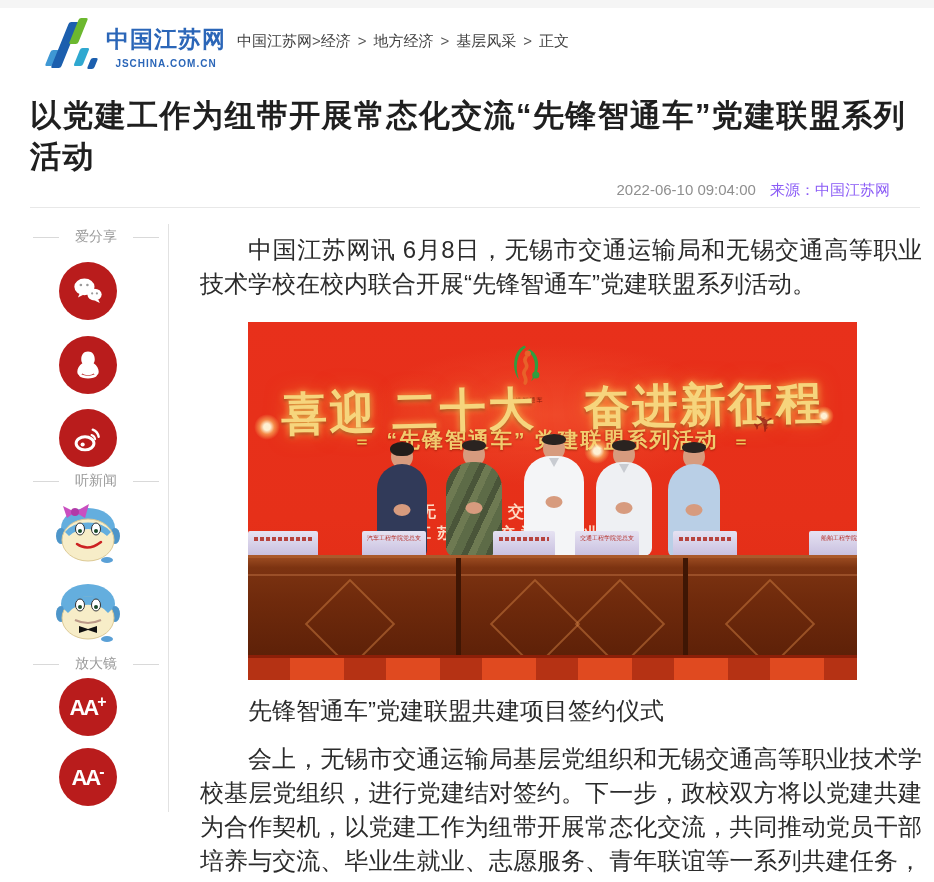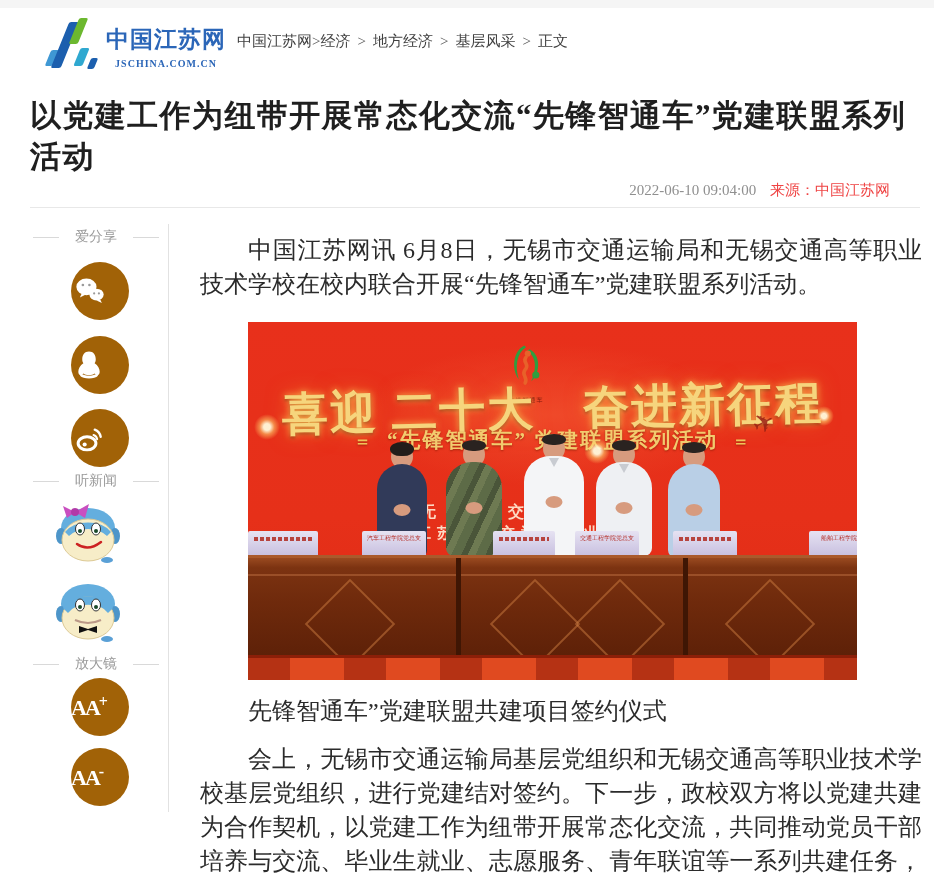--- a/index.html
+++ b/index.html
@@ -1,19 +1,19 @@
 <!DOCTYPE html>
 <html><head>
 <meta charset="utf-8">
 <style>
   * { margin:0; padding:0; box-sizing:border-box; }
   html,body { background:#fff; }
   .page {
     position:relative; width:934px; height:882px; background:#ffffff;
-    font-family:Liberation Serif, serif; overflow:hidden;
+    font-family:Liberation Sans, sans-serif; overflow:hidden;
   }
   .topstrip { position:absolute; top:0; left:0; right:0; height:8px; background:#f5f5f5; }
 
   
   .logo { position:absolute; left:40px; top:14px; width:190px; height:62px; cursor:pointer; }
   .logo-mark { position:absolute; left:0; top:2px; width:62px; height:60px; }
   .logo-mark span { position:absolute; border-radius:2px; transform:skewX(-22deg); }
   .lm1 { left:8px;  top:34px; width:8px;  height:16px; background:#3f98d4; }
   .lm2 { left:20px; top:6px;  width:10px; height:46px; background:#1c5fae; }
   .lm3 { left:34px; top:2px;  width:9px;  height:26px; background:#6cb82f; }
@@ -28,30 +28,30 @@
   .breadcrumb .sep { margin:0 7px; color:#555; }
   .breadcrumb .sep.first { margin:0; }
 
   
   .article-title {
     position:absolute; left:30px; top:96px; width:878px;
     font-size:31px; line-height:1.32; font-weight:700; color:#1f1f1f; letter-spacing:1.4px;
   }
   .meta { position:absolute; left:200px; top:181px; width:690px; text-align:right; font-size:15px; }
   .meta .date { color:#8f8f8f; }
-  .meta .source { color:#ef4444; margin-left:10px; }
+  .meta .source { color:#8b5cf6; margin-left:10px; }
   .rule { position:absolute; left:30px; right:14px; top:207px; height:1px; background:#e8e8e8; }
 
   
   .side-divider { position:absolute; left:168px; top:224px; width:1px; height:588px; background:#e2e2e2; }
   .side-label { position:absolute; left:30px; width:132px; display:flex; align-items:center; justify-content:center; gap:16px;
                 font-size:14px; color:#9b9b9b; }
   .side-label i { display:block; width:26px; height:1px; background:#d9d9d9; }
-  .circle-btn { position:absolute; left:71px; width:58px; height:58px; border-radius:50%;
-                background:#a16207; display:flex; align-items:center; justify-content:flex-start; cursor:pointer; }
+  .circle-btn { position:absolute; left:59px; width:58px; height:58px; border-radius:50%;
+                background:#b91c1c; display:flex; align-items:center; justify-content:center; cursor:pointer; }
   .circle-btn svg { display:block; }
   .aa { color:#fff; font-size:22px; font-weight:bold; line-height:1; letter-spacing:-2px; }
   .aa .sign { font-size:16px; vertical-align:super; letter-spacing:0; }
   .mascot { position:absolute; left:55px; width:66px; height:68px; cursor:pointer; }
 
   
   .para { position:absolute; left:200px; width:722px; font-size:24px; line-height:34px; color:#2b2b2b;
           text-indent:2em; text-align:justify; }
   .p1 { top:233px; }
   .caption { top:694px; text-align:left; }

